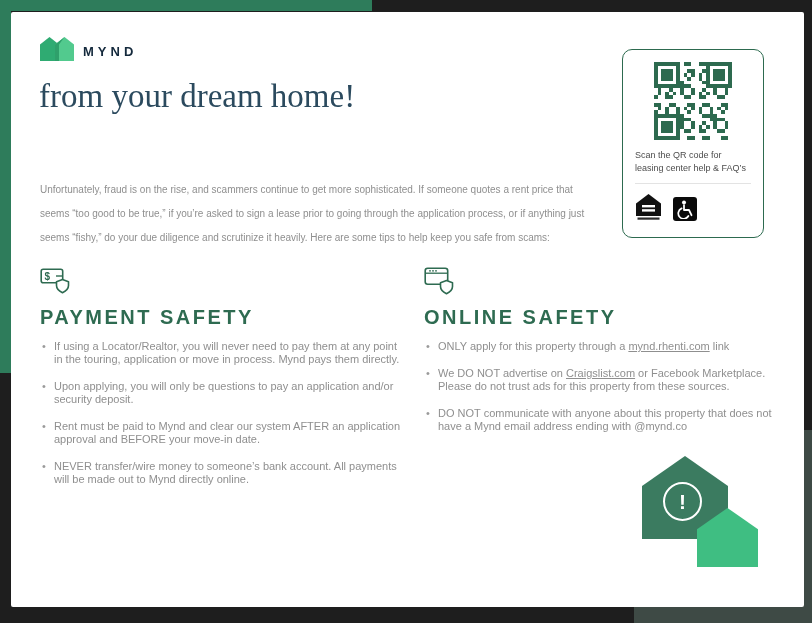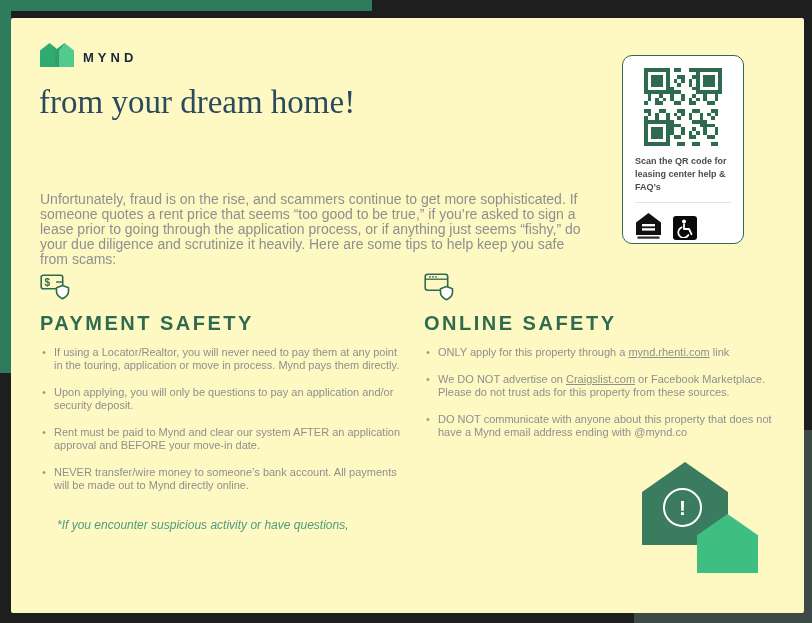--- a/index.html
+++ b/index.html
@@ -4,32 +4,32 @@
 <style>
   html,body{margin:0;padding:0;width:812px;height:623px;}
   body{position:relative;background:#1E1E1E;font-family:"Liberation Sans",sans-serif;overflow:hidden;}
   .abs{position:absolute;}
   
   .accent-green-top{left:0;top:0;width:372px;height:11px;background:#2E7C5B;}
   .accent-green-left{left:0;top:0;width:11px;height:373px;background:#2E7C5B;}
   .accent-sage-right{left:804px;top:430px;width:8px;height:193px;background:#3E4A45;}
   .accent-sage-bottom{left:634px;top:606px;width:178px;height:17px;background:#3E4A45;}
   
-  .card{left:11px;top:18px;width:793px;height:595px;background:#fef9c3;border-radius:2px;overflow:hidden;}
+  .card{left:11px;top:12px;width:793px;height:595px;background:#ffffff;border-radius:2px;overflow:hidden;}
   
   .logo{left:29px;top:25px;display:flex;align-items:center;gap:9px;}
   .logo-text{font-size:13px;font-weight:800;letter-spacing:4px;color:#14293C;}
   
   .headline{left:28px;top:64px;font-family:"Liberation Serif",serif;font-weight:400;
             font-size:33px;line-height:40px;color:#2B4A5E;white-space:nowrap;}
   
-  .intro{left:29px;top:166px;width:554px;font-size:14px;line-height:15px;color:#8F8F8F;margin-top:8px;}
-  
-  .qr-card{left:611px;top:37px;width:122px;height:189px;border:1.5px solid #2D6A4F;border-radius:10px;
-           background:#fff;box-sizing:border-box;padding:11px 12px 0 12px;font-weight:bold;}
+  .intro{left:29px;top:166px;width:554px;font-size:10px;line-height:24px;color:#8F8F8F;}
+  
+  .qr-card{left:611px;top:37px;width:142px;height:189px;border:1.5px solid #2D6A4F;border-radius:10px;
+           background:#fff;box-sizing:border-box;padding:11px 12px 0 12px;}
   .qr{width:78px;height:78px;margin:1px auto 0 auto;display:grid;
       grid-template-columns:repeat(21,1fr);grid-template-rows:repeat(21,1fr);}
   .qr i{display:block;}
   .qr i.q{background:#2D6A4F;}
   .qr-caption{margin-top:9px;font-size:9px;line-height:13px;color:#4D4D4D;}
   .qr-divider{margin-top:8px;border-top:1px solid #E3E3E3;}
   .qr-icons{margin-top:9px;display:flex;gap:11px;align-items:center;}
   
   .col{width:368px;}
   .col-left{left:29px;top:254px;}
@@ -575,21 +575,20 @@
     </span>
     <div class="sec-heading">ONLINE SAFETY</div>
     <ul class="bullets">
       <li><span>ONLY apply for this property through a </span><span class="text-link">mynd.rhenti.com</span><span> link</span></li>
       <li><span>We DO NOT advertise on </span><span class="text-link">Craigslist.com</span><span> or Facebook Marketplace. Please do not trust ads for this property from these sources.</span></li>
       <li>DO NOT communicate with anyone about this property that does not have a Mynd email address ending with @mynd.co</li>
     </ul>
   </div>
 
   <div class="abs footnote">
-    <div>*If you encounter suspicious activity or have questions,</div>
   </div>
 
   <div class="abs house house-dark">
     <div class="alert-circle">
       <span>!</span>
     </div>
   </div>
   <div class="abs house house-light"></div>
 
 </div>

